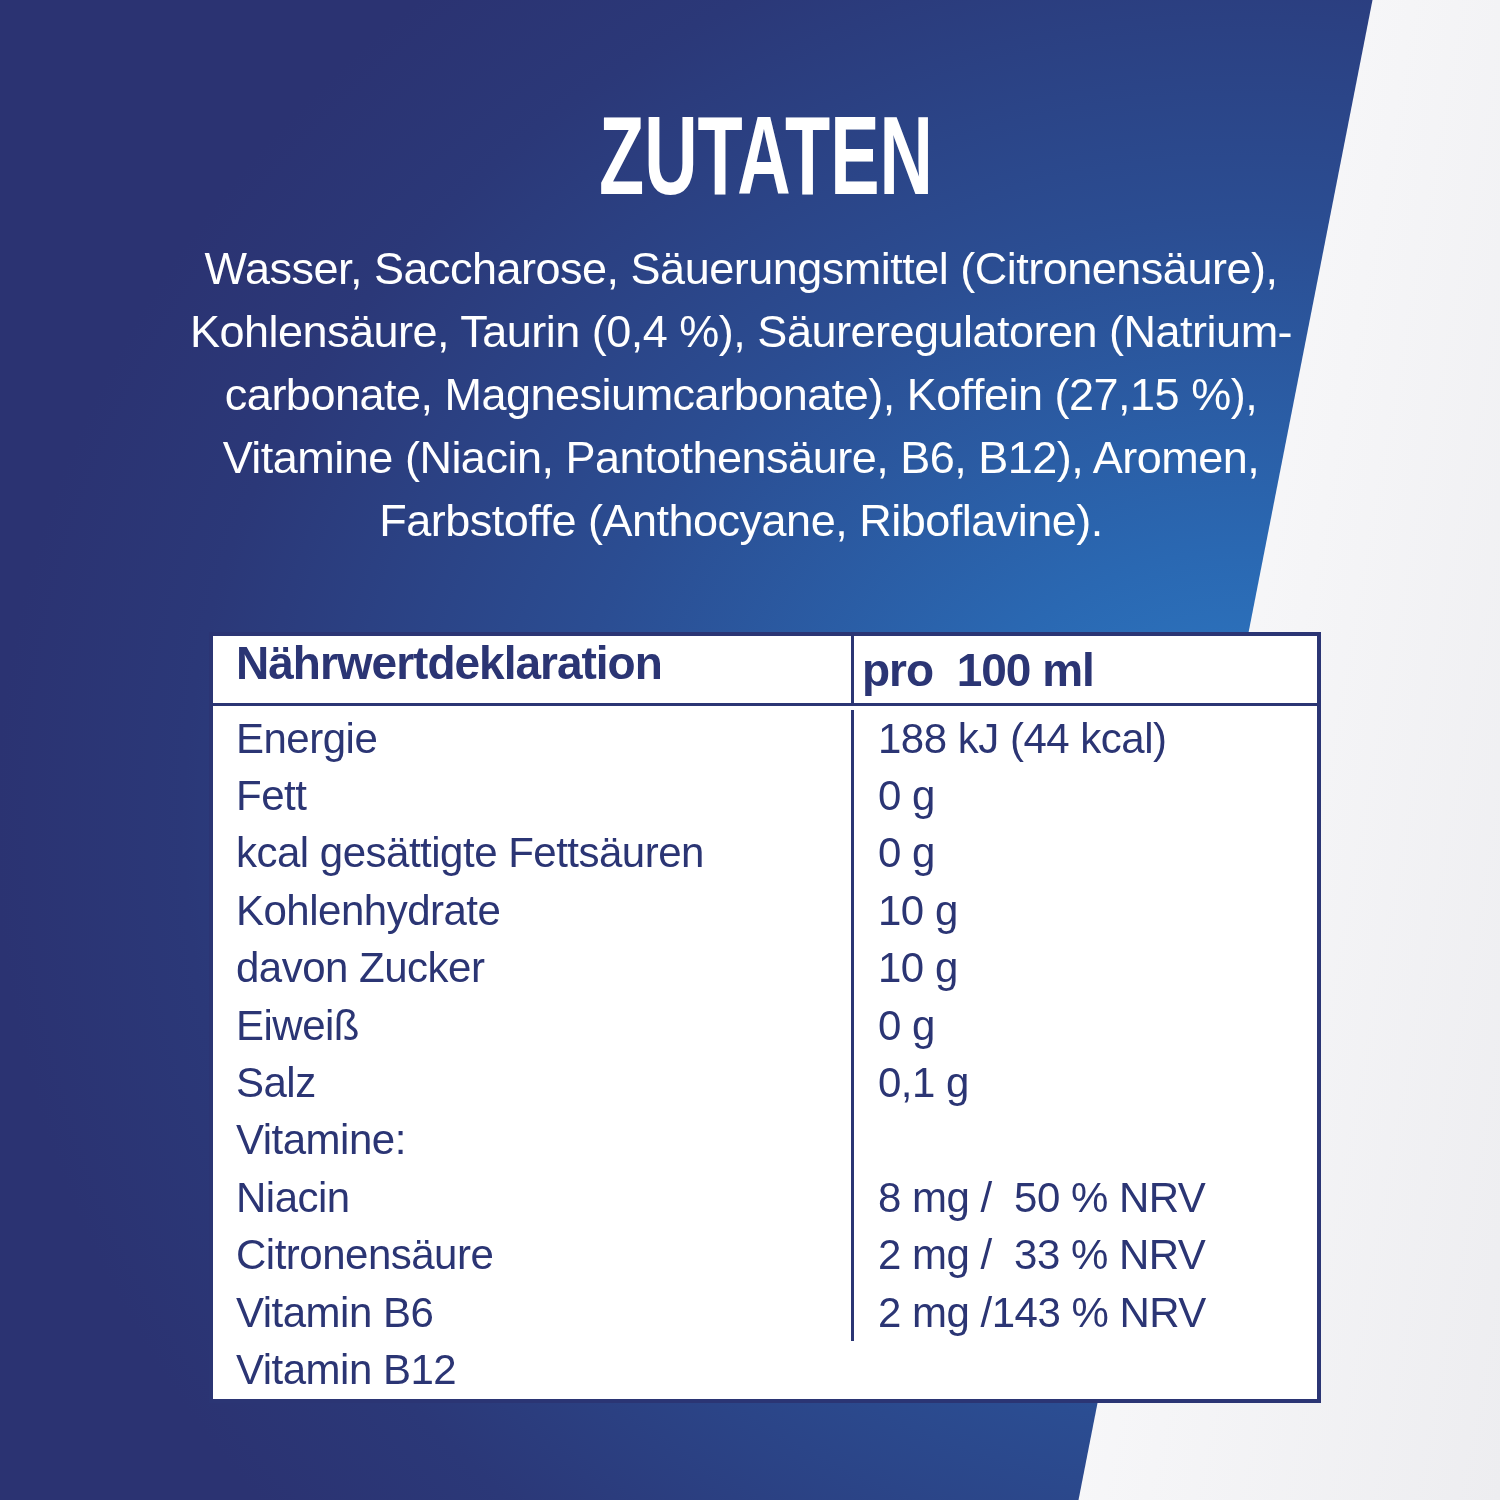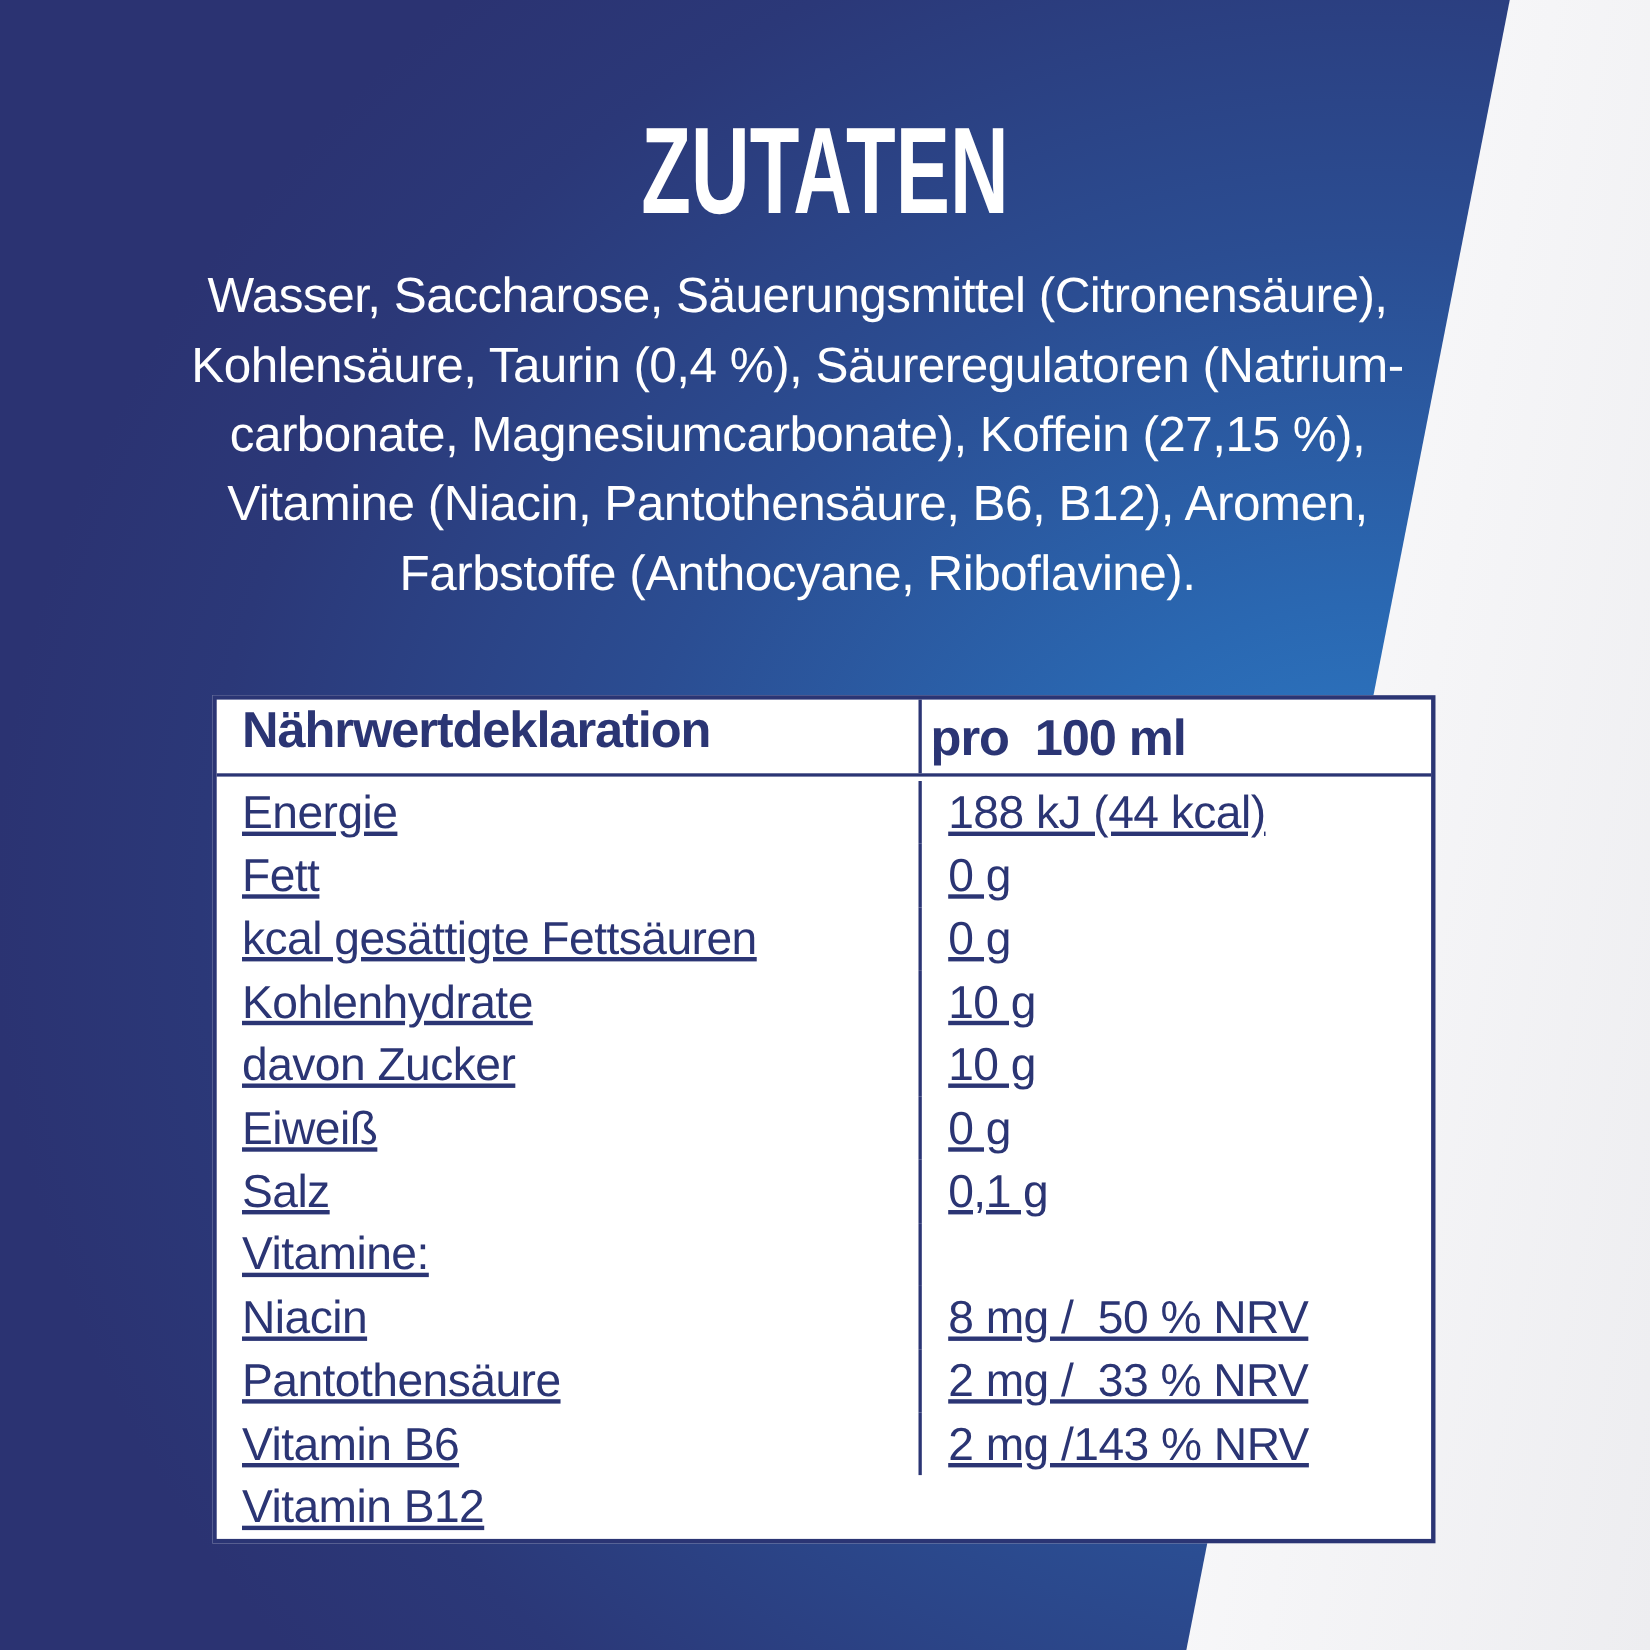--- a/index.html
+++ b/index.html
@@ -28,21 +28,21 @@
         #2b3878 85%,
         var(--blue-dark) 100%);
   }
   
   .stripe{
     position:absolute;inset:0;
     background:linear-gradient(100deg, var(--stripe-light) 60%, var(--stripe-gray) 100%);
     clip-path:polygon(91.5% 0%, 100% 0%, 100% 100%, 71.9% 100%);
     z-index:1;
   }
-  .content{position:absolute;inset:0;z-index:2;}
+  .content{position:absolute;inset:0;z-index:2;margin-left:16px;}
 
   
   .title{
     position:absolute;top:100px;left:0;width:1500px;
     text-align:center;margin:0;
     color:var(--white);
     font-size:112px;font-weight:700;line-height:1;
     letter-spacing:0px;
   }
   .title .condense{
@@ -81,21 +81,21 @@
   }
   .t-h2{
     flex:1;align-self:stretch;display:flex;align-items:center;
     border-left:3px solid var(--navy);
     padding-left:8px;
     white-space:pre;
     letter-spacing:-1px;
   }
   .t-body{padding:0;}
   .t-row{
-    display:flex;align-items:center;height:57.4px;text-decoration:underline;
+    display:flex;align-items:center;height:57.4px;
   }
   .t-row:first-child{margin-top:4px;}
   .t-c1{
     flex:0 0 638px;box-sizing:border-box;
     padding-left:23px;
     font-size:42px;
     letter-spacing:-0.5px;
   }
   .t-c2{
     flex:1;align-self:stretch;display:flex;align-items:center;
@@ -159,21 +159,21 @@
           </div>
           <div class="t-row">
             <div class="t-c1">Vitamine:</div>
             <div class="t-c2"></div>
           </div>
           <div class="t-row">
             <div class="t-c1">Niacin</div>
             <div class="t-c2">8 mg /  50 % NRV</div>
           </div>
           <div class="t-row">
-            <div class="t-c1">Pantothensäure</div>
+            <div class="t-c1">Citronensäure</div>
             <div class="t-c2">2 mg /  33 % NRV</div>
           </div>
           <div class="t-row">
             <div class="t-c1">Vitamin B6</div>
             <div class="t-c2">2 mg /143 % NRV</div>
           </div>
           <div class="t-row">
             <div class="t-c1">Vitamin B12</div>
           </div>
         </div>

